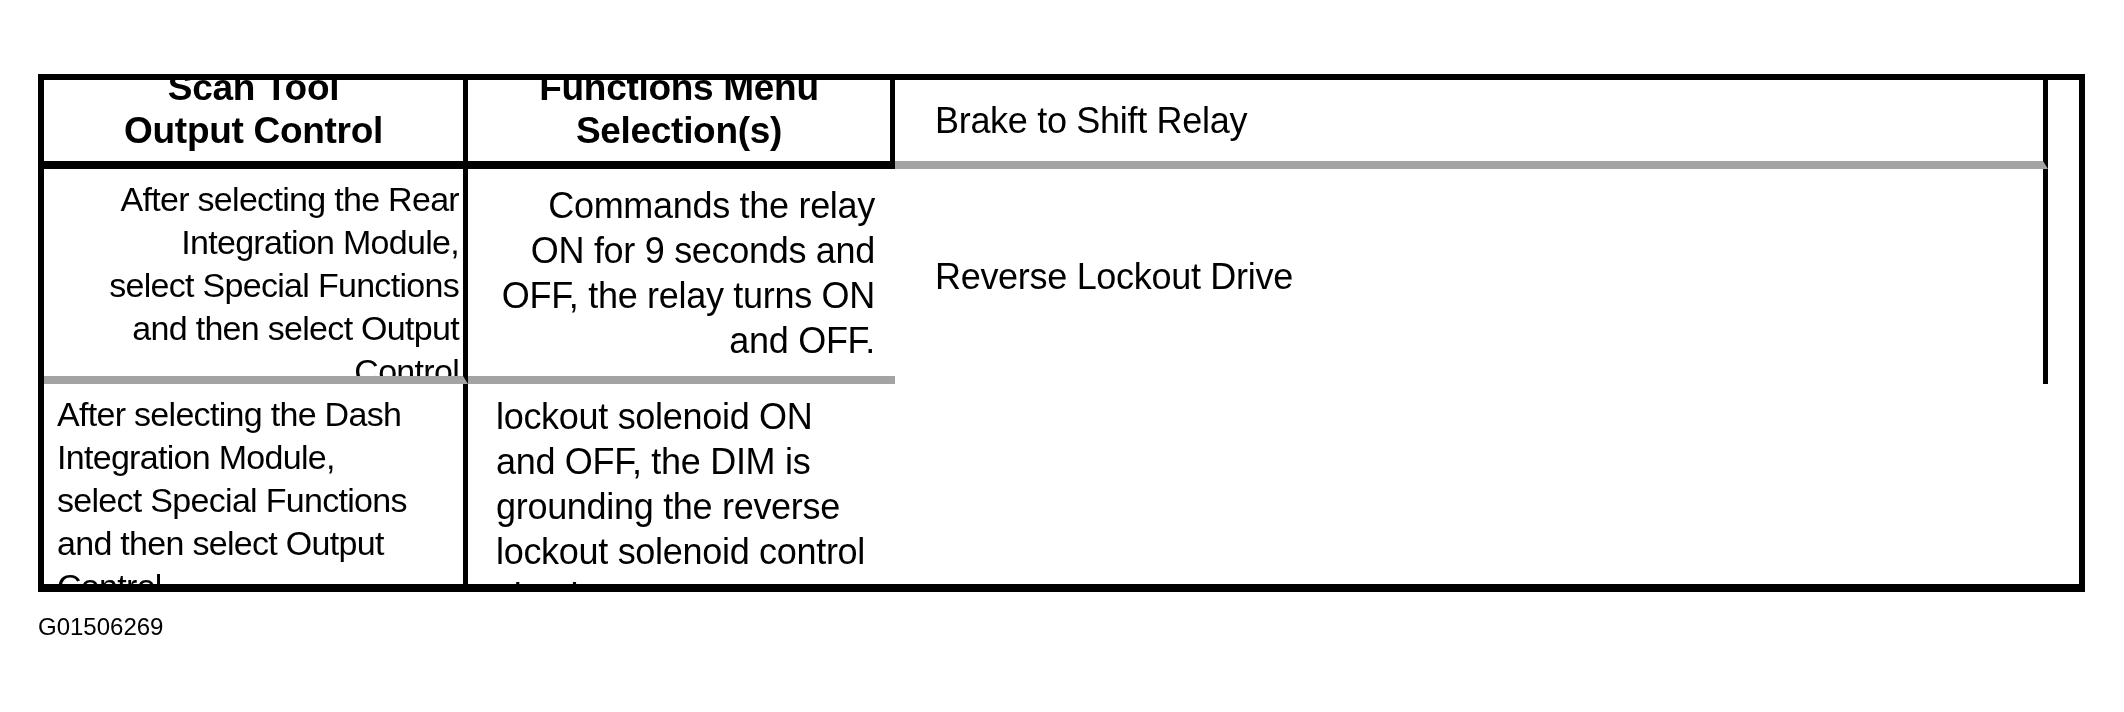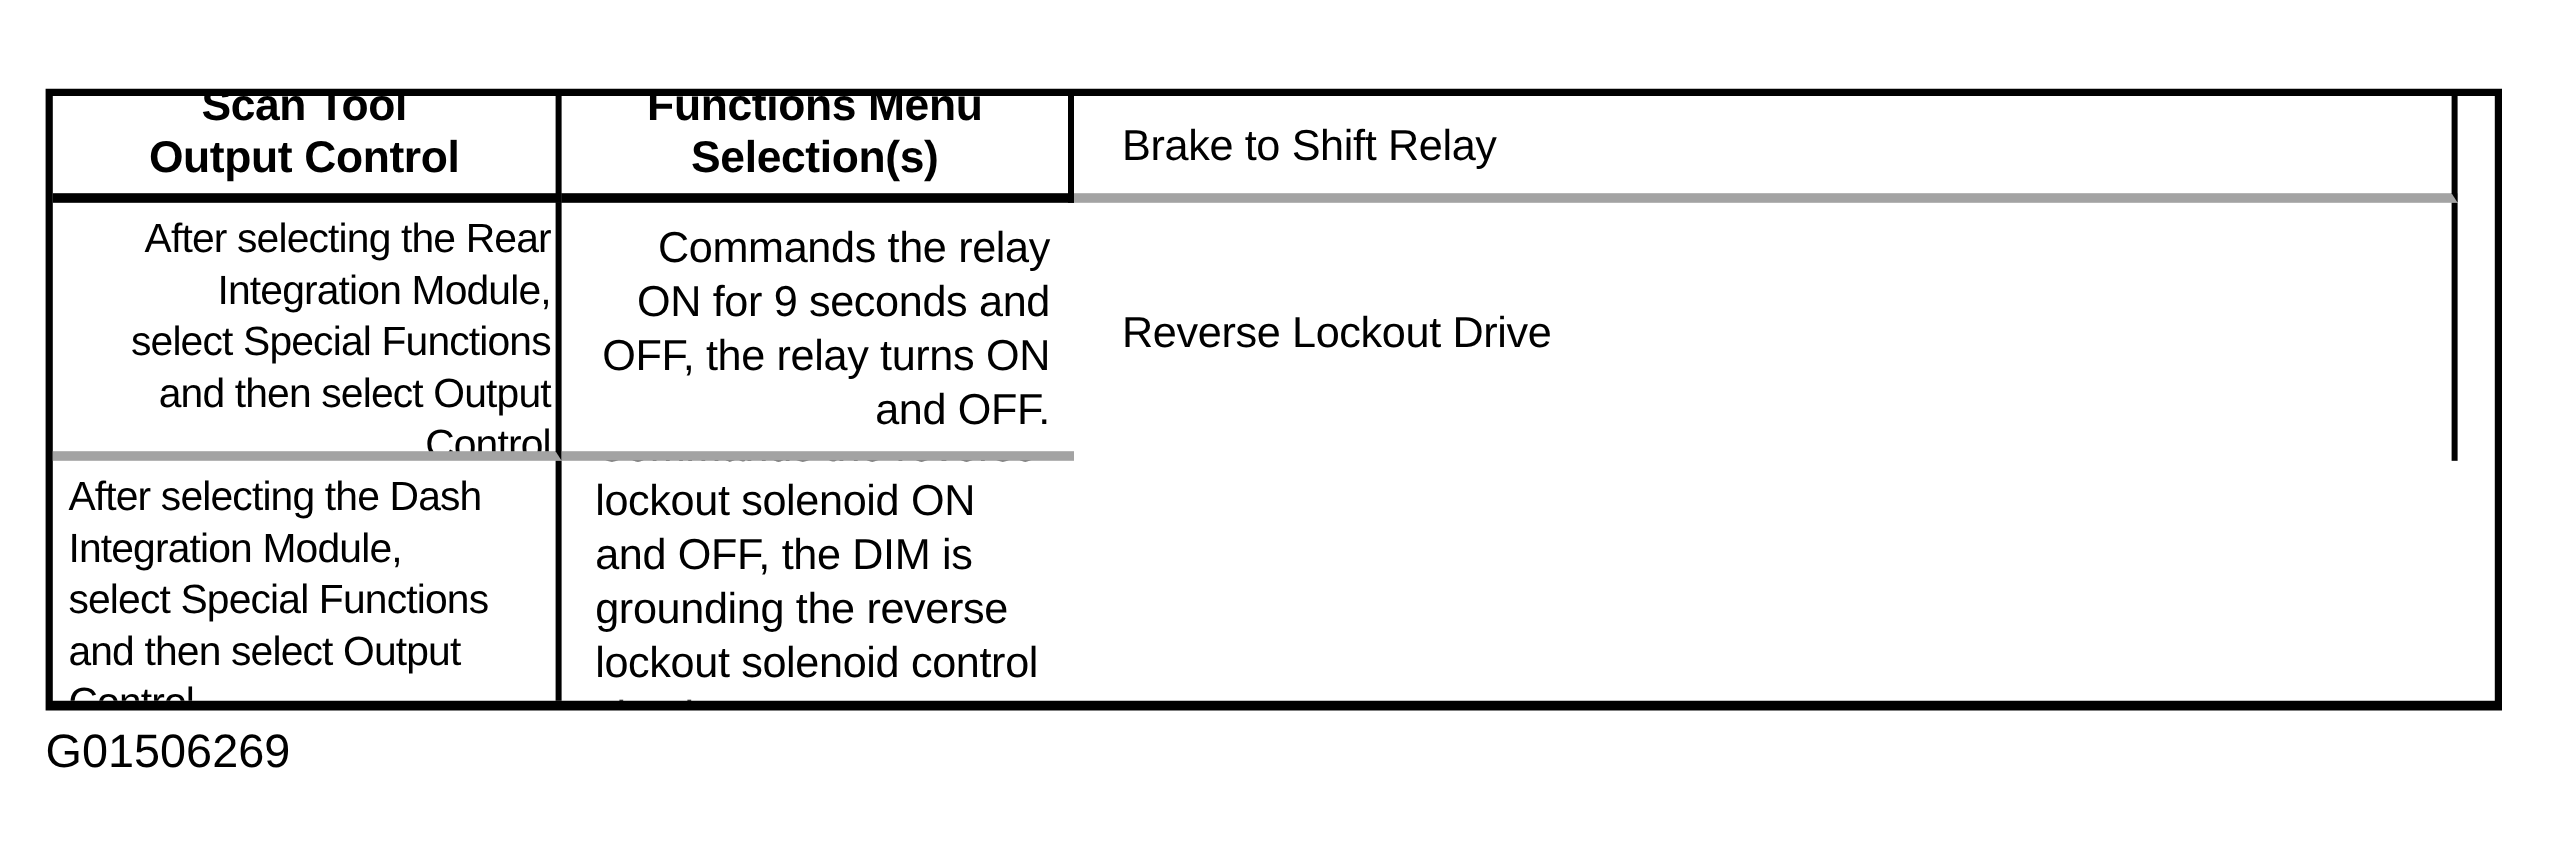--- a/index.html
+++ b/index.html
@@ -74,21 +74,21 @@
     line-height: 45px;
     padding-left: 28px;
     padding-right: 20px;
     white-space: pre-line;
     letter-spacing: -0.3px;
   }
   .figure-id {
     position: absolute;
     left: 38px;
     top: 610px;
-    font-size: 39px;
+    font-size: 24px;
     line-height: 34px;
     letter-spacing: 0px;
   }
 </style>
 </head>
 <body>
 
 <div class="page">
 
   <div class="doc-table">

